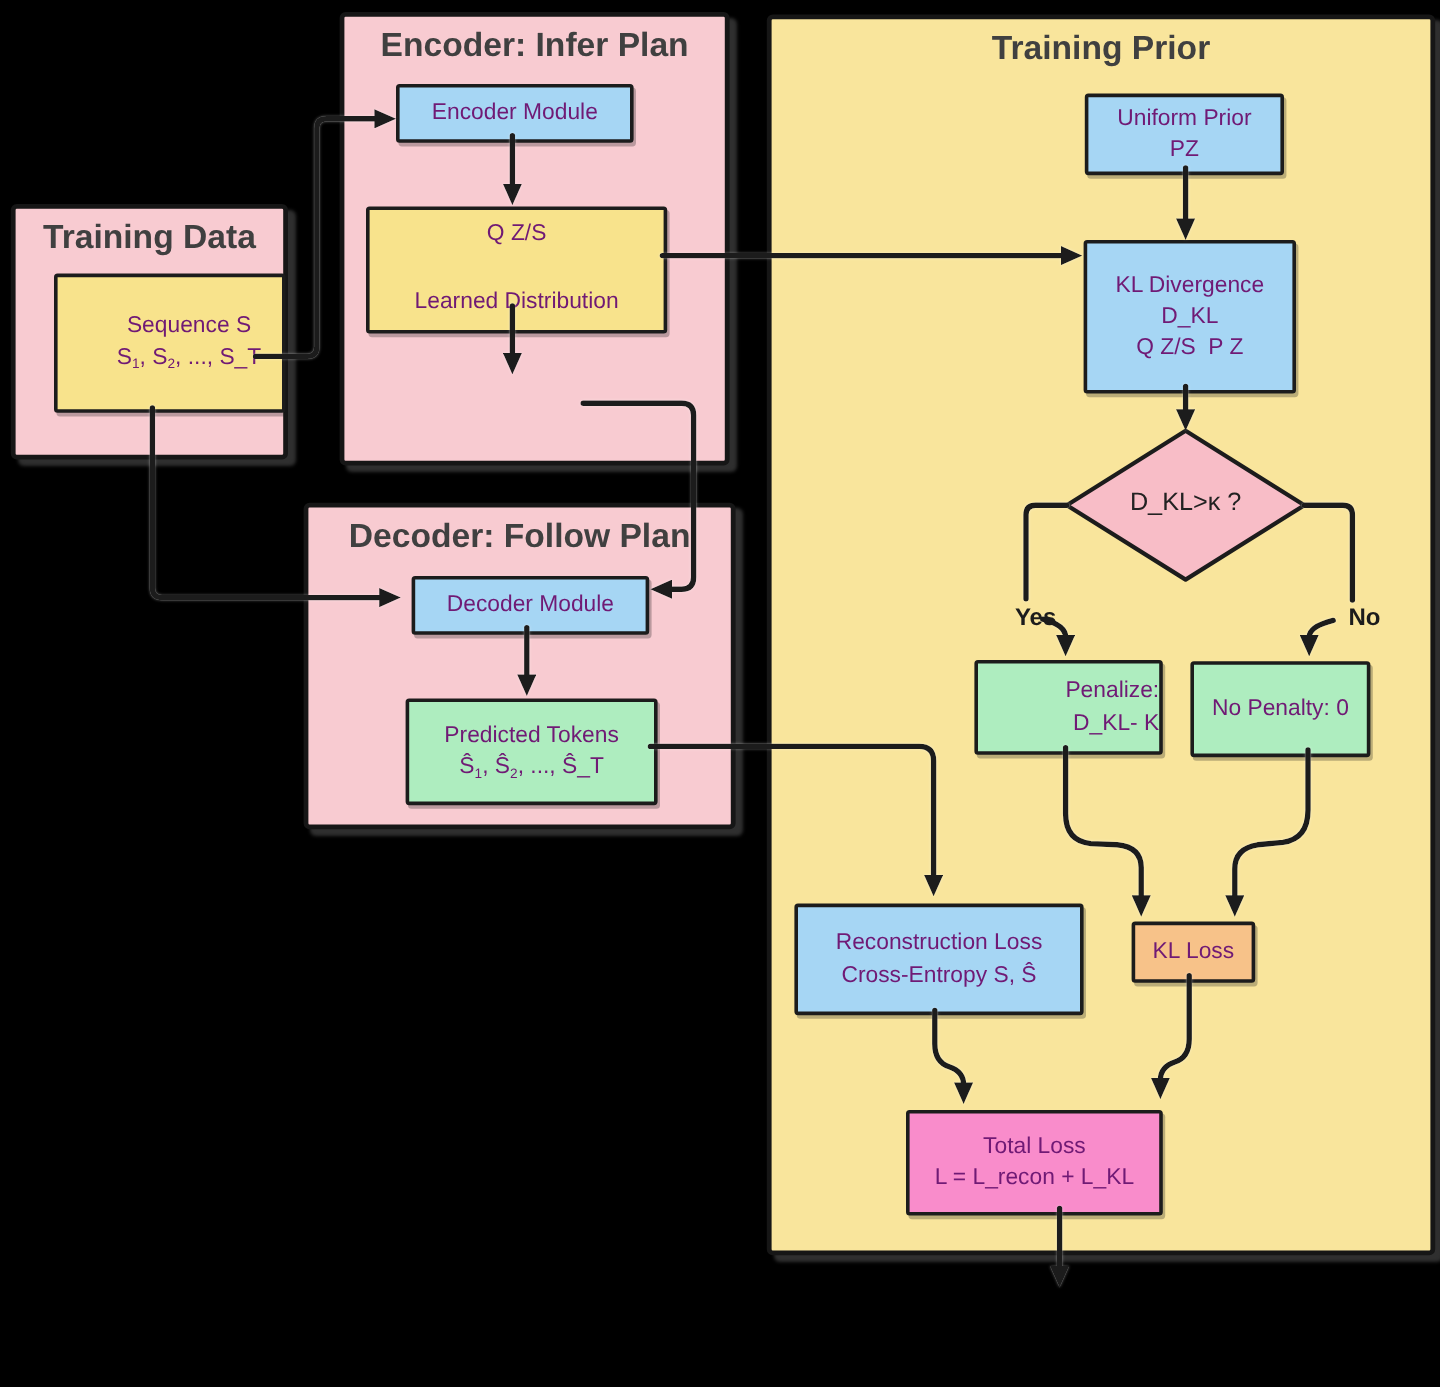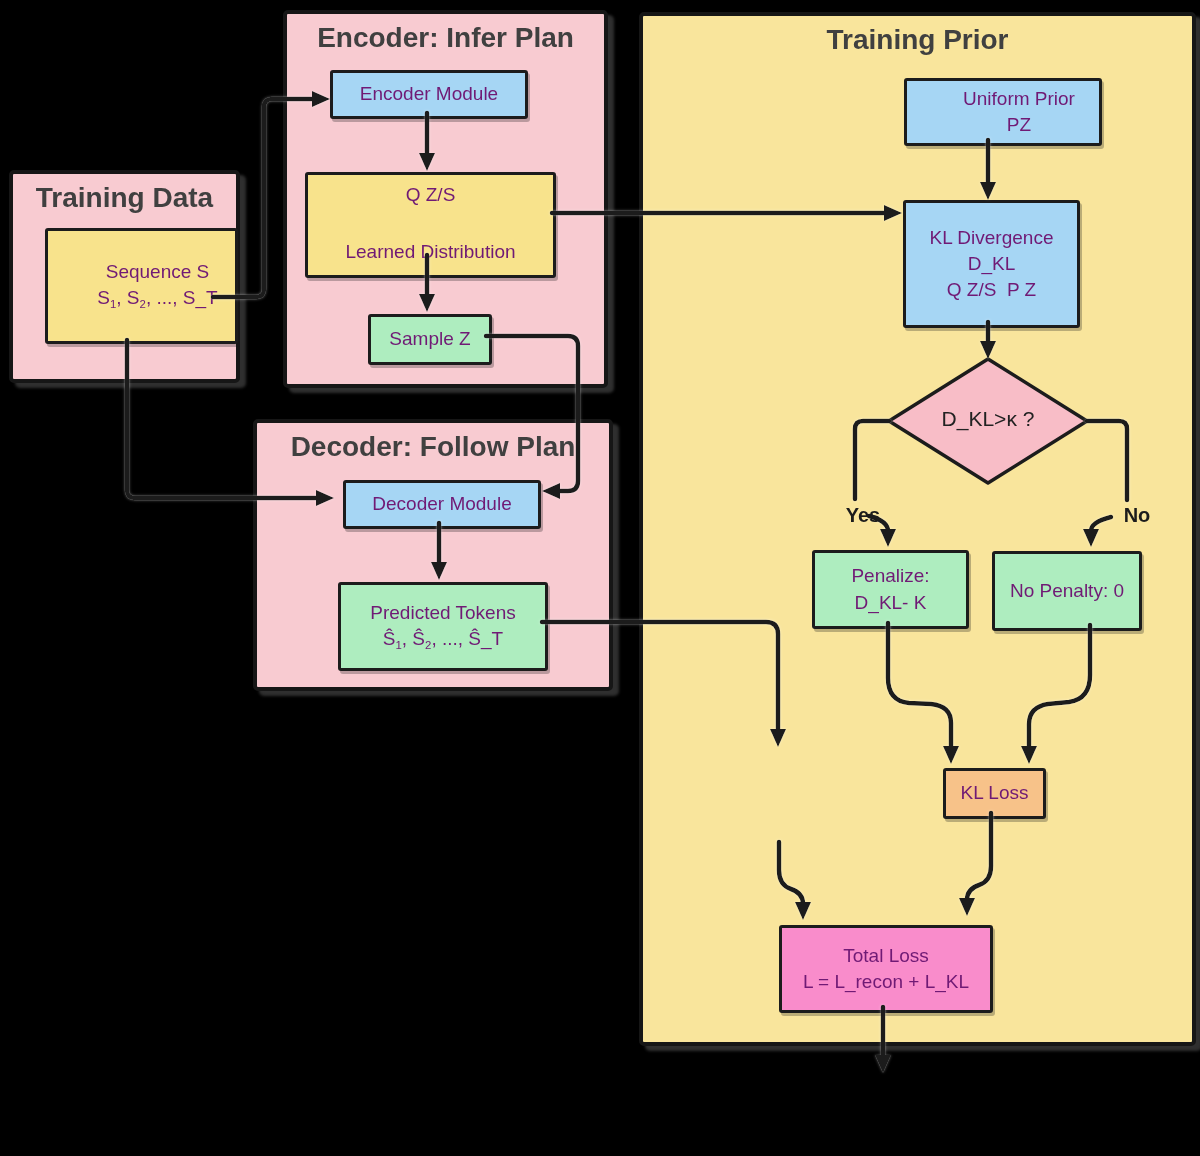--- a/index.html
+++ b/index.html
@@ -67,59 +67,60 @@
 
   <div class="node blue" style="left:330px;top:70px;width:192px;height:43px;">
     <div class="bl">Encoder Module</div>
   </div>
 
   <div class="node yellow spread" style="left:305px;top:172px;width:245px;height:83px;">
     <div class="bl">Q Z/S</div>
     <div class="bl">Learned Distribution</div>
   </div>
 
-  <div class="node green" style="left:368px;top:314px;width:118px;height:45px;">
-    <div class="bl">Sample Z</div>
-  </div>
 
   <div class="node blue" style="left:343px;top:480px;width:192px;height:43px;">
     <div class="bl">Decoder Module</div>
   </div>
 
   <div class="node green" style="left:338px;top:582px;width:204px;height:83px;">
     <div class="bl">Predicted Tokens</div>
     <div class="bl"><span>Ŝ</span><sub>1</sub><span>, Ŝ</span><sub>2</sub><span>, ..., Ŝ_T</span></div>
   </div>
 
-  <div class="node blue" style="left:904px;top:78px;width:160px;height:62px;padding-left:32px;">
+  <div class="node blue" style="left:904px;top:78px;width:160px;height:62px;">
     <div class="bl">Uniform Prior</div>
     <div class="bl">PZ</div>
   </div>
 
   <div class="node blue" style="left:903px;top:200px;width:171px;height:122px;">
     <div class="bl">KL Divergence</div>
     <div class="bl">D_KL</div>
     <div class="bl">Q Z/S  P Z</div>
   </div>
 
-  <div class="node green" style="left:812px;top:550px;width:151px;height:73px;">
+  <div class="node green" style="left:812px;top:550px;width:151px;height:73px;align-items:flex-end;">
     <div class="bl">Penalize:</div>
     <div class="bl">D_KL- K</div>
   </div>
 
   <div class="node green" style="left:992px;top:551px;width:144px;height:74px;">
     <div class="bl">No Penalty: 0</div>
   </div>
 
   <div class="node orange" style="left:943px;top:768px;width:97px;height:45px;">
     <div class="bl">KL Loss</div>
   </div>
 
+  <div class="node blue" style="left:662px;top:753px;width:235px;height:87px;">
+    <div class="bl">Reconstruction Loss</div>
+    <div class="bl">Cross-Entropy S, Ŝ</div>
+  </div>
 
-  <div class="node magenta" style="left:779px;top:925px;width:208px;height:82px;">
+  <div class="node magenta" style="left:755px;top:925px;width:208px;height:82px;">
     <div class="bl">Total Loss</div>
     <div class="bl">L = L_recon + L_KL</div>
   </div>
 
 
   <svg id="connector-layer" width="1200" height="1156" viewBox="0 0 1200 1156">
     <defs>
       <marker id="ah" markerUnits="userSpaceOnUse" markerWidth="18" markerHeight="16" refX="2" refY="8" orient="auto">
         <path d="M0 0 L18 8 L0 16 Z" fill="#1b1b1b"></path>
       </marker>

